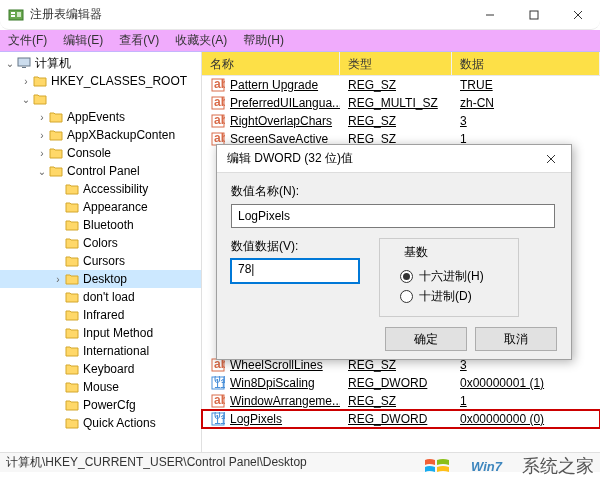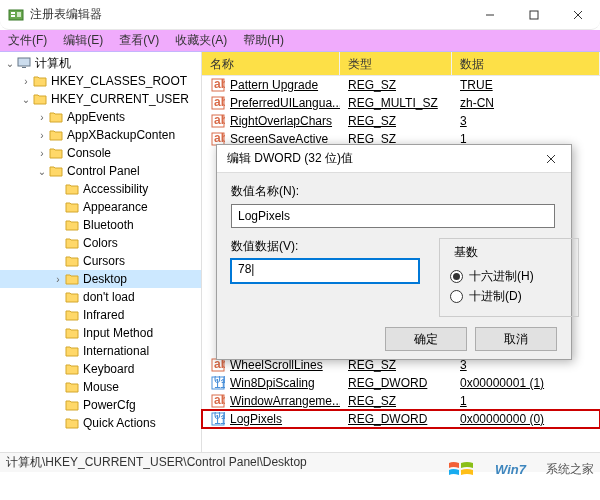--- a/index.html
+++ b/index.html
@@ -40,32 +40,32 @@
 
 
 .dialog { position: absolute; left: 216px; top: 144px; width: 356px; height: 216px; background: #f0f0f0; border: 1px solid #a0a0a0; box-shadow: 2px 2px 10px rgba(0,0,0,0.3); }
 .dialog-title { height: 28px; background: #fff; display: flex; align-items: center; padding-left: 10px; color: #000; border-bottom: 1px solid #ddd; }
 .dialog-close { margin-left: auto; width: 40px; height: 28px; display: flex; align-items: center; justify-content: center; color: #333; }
 .dialog-body { padding: 10px 14px; }
 .dlg-label { color: #000; margin-bottom: 4px; }
 .dlg-input { width: 324px; height: 24px; border: 1px solid #7a7a7a; background: #fff; padding: 2px 6px; margin-bottom: 10px; color: #000; }
 .dlg-row2 { display: flex; gap: 20px; }
 .dlg-col { display: flex; flex-direction: column; }
-.dlg-input-small { width: 188px; height: 24px; border: 1px solid #0078d7; background: #fff; padding: 2px 6px; color: #000; outline: 1px solid #0078d7; }
-.fieldset { border: 1px solid #ccc; padding: 6px 10px 8px; width: 140px; }
+.dlg-input-small { width: 128px; height: 24px; border: 1px solid #0078d7; background: #fff; padding: 2px 6px; color: #000; outline: 1px solid #0078d7; }
+.fieldset { border: 1px solid #ccc; padding: 6px 20px 8px; width: 140px; }
 .fieldset-legend { color: #000; padding: 0 4px; background:#f0f0f0; margin-top:-13px; margin-bottom:4px; display:inline-block;}
 .radio-row { display: flex; align-items: center; margin: 3px 0; color: #000; }
 .radio-dot { width: 13px; height: 13px; border: 1px solid #333; border-radius: 50%; margin-right: 6px; display: flex; align-items: center; justify-content: center; background:#fff;}
 .radio-dot.checked::after { content: ''; width: 7px; height: 7px; background: #333; border-radius: 50%; }
 .dialog-buttons { display: flex; justify-content: flex-end; gap: 8px; padding: 0 14px 12px; }
 .dlg-btn { width: 82px; height: 24px; border: 1px solid #adadad; background: #e1e1e1; color: #000; display: flex; align-items: center; justify-content: center; }
 
 .watermark { position: absolute; right: 6px; bottom: 22px; display: flex; align-items: center; gap: 20px; opacity: 0.9; }
 .wm-text1 { color: #2a7ab8; font-weight: bold; font-size: 13px; font-style: italic; }
-.wm-text2 { color: #444; font-size: 12px; }
+.wm-text2 { color: #444; font-size: 18px; }
 .wm-flag { width:28px; height:18px; display:inline-block; }
 
 .caret-blink::after{content:'|';animation:blink 1s steps(1) infinite;color:#000;}
 @keyframes blink{50%{opacity:0}}
 </style>
 </head>
 <body>
 
 <div class="titlebar">
   <span class="titlebar-icon">
@@ -130,21 +130,20 @@
           <span class="tree-label">HKEY_CLASSES_ROOT</span>
         </div>
         <div class="tree-row">
           <span class="tree-indent" style="width: 16px;"></span>
           <span class="tree-toggle">⌄</span>
           <span class="tree-folder">
             <svg width="14" height="12" viewBox="0 0 14 12">
               <path d="M1 2h4l1 1h7v8H1z" fill="#ffd869" stroke="#d4a72c"></path>
             </svg>
           </span>
-          <span class="tree-label">HKEY_CURRENT_USER</span>
         </div>
         <div class="tree-row">
           <span class="tree-indent" style="width: 32px;"></span>
           <span class="tree-toggle">›</span>
           <span class="tree-folder">
             <svg width="14" height="12" viewBox="0 0 14 12">
               <path d="M1 2h4l1 1h7v8H1z" fill="#ffd869" stroke="#d4a72c"></path>
             </svg>
           </span>
           <span class="tree-label">AppEvents</span>

